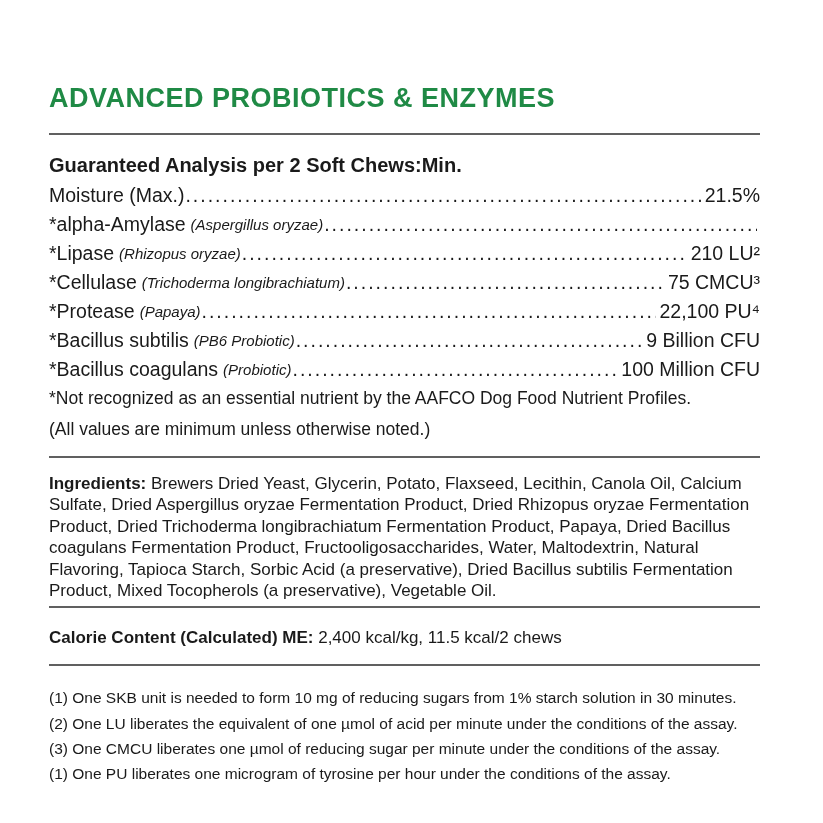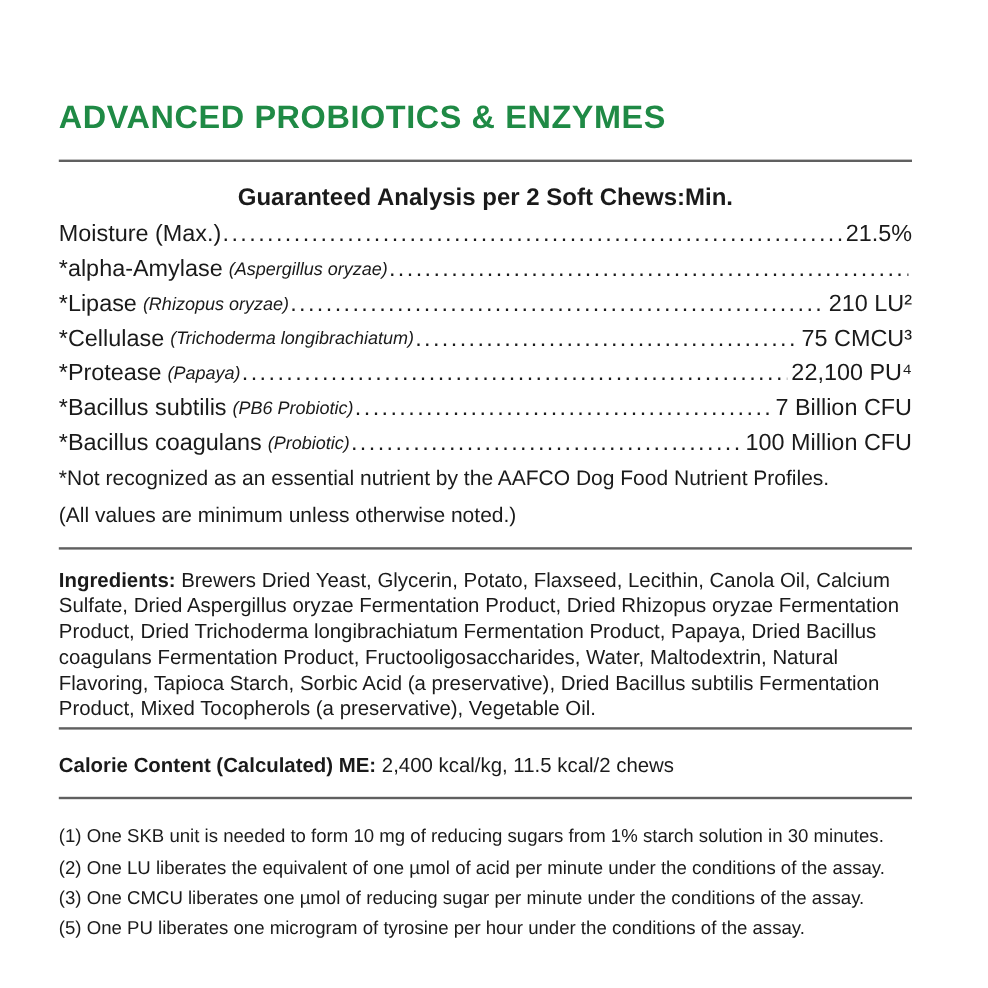--- a/index.html
+++ b/index.html
@@ -25,21 +25,21 @@
     height: 0;
     border-top: 2px solid #606060;
   }
   .rule-1 { margin-top: 21px; }
   .rule-2 { margin-top: 13px; }
   .rule-3 { margin-top: 5px; }
   .rule-4 { margin-top: 15px; }
 
   .ga-header {
     display: flex;
-    justify-content: center;
+    justify-content: flex-start;
     margin-top: 17px;
     font-size: 20px;
     line-height: 26px;
     font-weight: bold;
   }
   .ga-rows { margin-top: 3px; }
   .ga-row {
     display: flex;
     align-items: flex-end;
     font-size: 19.5px;
@@ -128,21 +128,21 @@
     <div class="ga-row">
       <span class="name">*Protease</span>
       <span class="species">(Papaya)</span>
       <span class="dots">........................................................................................................................................................................................................</span>
       <span class="value">22,100 PU⁴</span>
     </div>
     <div class="ga-row">
       <span class="name">*Bacillus subtilis</span>
       <span class="species">(PB6 Probiotic)</span>
       <span class="dots">........................................................................................................................................................................................................</span>
-      <span class="value">7 Billion CFU</span>
+      <span class="value">9 Billion CFU</span>
     </div>
     <div class="ga-row">
       <span class="name">*Bacillus coagulans</span>
       <span class="species">(Probiotic)</span>
       <span class="dots">........................................................................................................................................................................................................</span>
       <span class="value">100 Million CFU</span>
     </div>
   </div>
 
   <p class="note note-aafco">*Not recognized as an essential nutrient by the AAFCO Dog Food Nutrient Profiles.</p>
@@ -155,16 +155,16 @@
   <div class="rule rule-3" style="border-top-color: rgb(96, 96, 96);"></div>
 
   <p class="calorie"><span class="bold-label">Calorie Content (Calculated) ME:</span><span> 2,400 kcal/kg, 11.5 kcal/2 chews</span></p>
 
   <div class="rule rule-4" style="border-top-color: rgb(96, 96, 96);"></div>
 
   <div class="footnotes">
     <p class="footnote">(1) One SKB unit is needed to form 10 mg of reducing sugars from 1% starch solution in 30 minutes.</p>
     <p class="footnote">(2) One LU liberates the equivalent of one µmol of acid per minute under the conditions of the assay.</p>
     <p class="footnote">(3) One CMCU liberates one µmol of reducing sugar per minute under the conditions of the assay.</p>
-    <p class="footnote">(5) One PU liberates one microgram of tyrosine per hour under the conditions of the assay.</p>
+    <p class="footnote">(1) One PU liberates one microgram of tyrosine per hour under the conditions of the assay.</p>
   </div>
 
 </div>
 
 </body></html>

